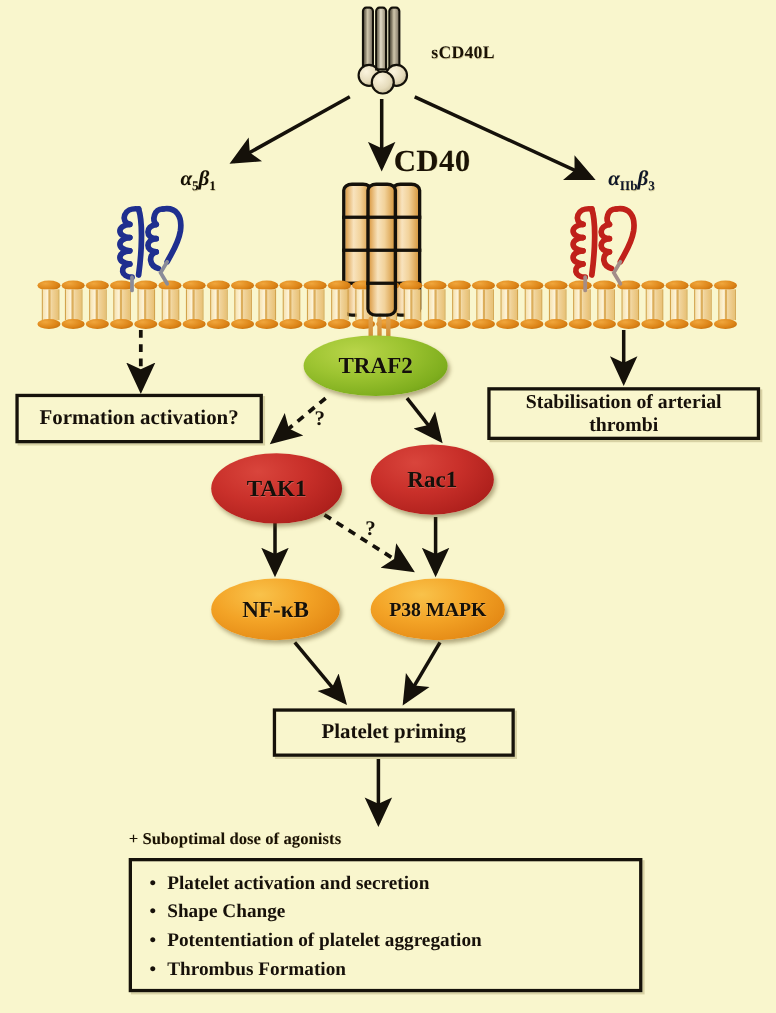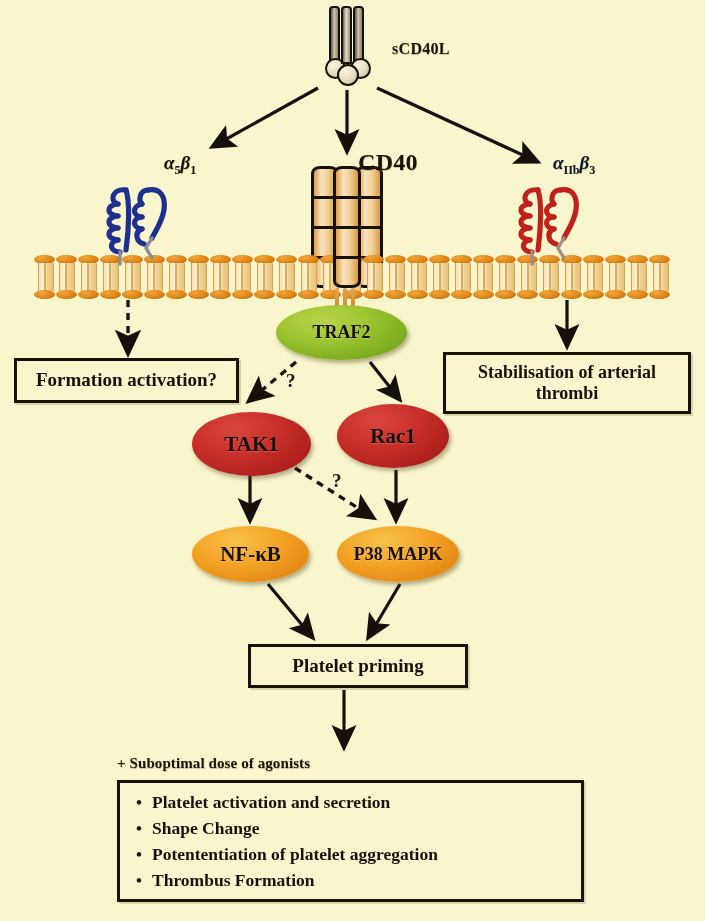--- a/index.html
+++ b/index.html
@@ -16,41 +16,41 @@
 
   
   .lbl{
     position:absolute;
     font-weight:bold;
     color:#1a1205;
     white-space:nowrap;
     text-shadow:0.5px 0.5px 0 rgba(120,100,40,0.35);
   }
   .lbl-scd40l{left:392px;top:40px;font-size:16px;letter-spacing:.3px;}
-  .lbl-cd40{left:358px;top:131px;font-size:24px;letter-spacing:.3px;margin-top:18px;}
+  .lbl-cd40{left:358px;top:131px;font-size:28px;letter-spacing:.3px;}
   .lbl-a5b1{left:164px;top:152px;font-size:19px;color:#140f04;font-style:italic;}
   .lbl-aiib3{left:553px;top:152px;font-size:19px;color:#0f172a;font-style:italic;}
   .lbl-a5b1 sub,.lbl-aiib3 sub{font-size:12px;font-style:normal;}
   .lbl-agonists{left:117px;top:755px;font-size:15px;letter-spacing:.1px;}
 
   
   .rbox{
     position:absolute;
     border:3.5px solid #16120a;
     background:#f9f6cd;
     box-sizing:border-box;
     display:flex;align-items:center;justify-content:center;
     text-align:center;
     font-weight:bold;
     color:#17110a;
     box-shadow:2px 2px 0 rgba(120,105,45,.25);
     line-height:1.16;
   }
   #box-platelet-activation{left:14px;top:358px;width:225px;height:45px;font-size:19px;}
-  #box-stabilisation{left:443px;top:352px;width:248px;height:62px;font-size:18px;padding:0 22px;align-items:center;}
+  #box-stabilisation{left:443px;top:352px;width:248px;height:48px;font-size:18px;padding:0 22px;align-items:center;}
   #box-priming{left:248px;top:644px;width:220px;height:44px;font-size:19px;}
   #box-outcomes{
     left:117px;top:780px;width:467px;height:122px;
     display:block;text-align:left;padding:9px 0 0 16px;font-size:17.5px;
   }
   #box-outcomes .bullet-row{
     display:flex;align-items:flex-start;margin:0 0 4px 0;
   }
   #box-outcomes .dot{
     width:16px;flex:0 0 16px;font-size:17px;line-height:1.25;
@@ -61,21 +61,21 @@
   .ellipse{
     position:absolute;
     border-radius:50%;
     display:flex;align-items:center;justify-content:center;
     font-weight:bold;
     color:#15100a;
     box-shadow:2px 3px 4px rgba(90,75,30,.45);
     text-shadow:0.5px 0.5px 0 rgba(255,255,255,.18);
   }
   #node-traf2{
-    left:276px;top:305px;width:131px;height:55px;font-size:18px;
+    left:276px;top:305px;width:131px;height:55px;font-size:21px;
     background:radial-gradient(ellipse at 36% 28%, #b9d54a 0%, #9dc431 38%, #7fae1e 72%, #5f8c12 100%);
   }
   #node-tak1{
     left:192px;top:412px;width:119px;height:64px;font-size:21px;
     background:radial-gradient(ellipse at 36% 26%, #d9453c 0%, #c9302a 40%, #b0211d 75%, #8d1714 100%);
   }
   #node-rac1{
     left:337px;top:404px;width:112px;height:64px;font-size:21px;
     background:radial-gradient(ellipse at 36% 26%, #d9453c 0%, #c9302a 40%, #b0211d 75%, #8d1714 100%);
   }

